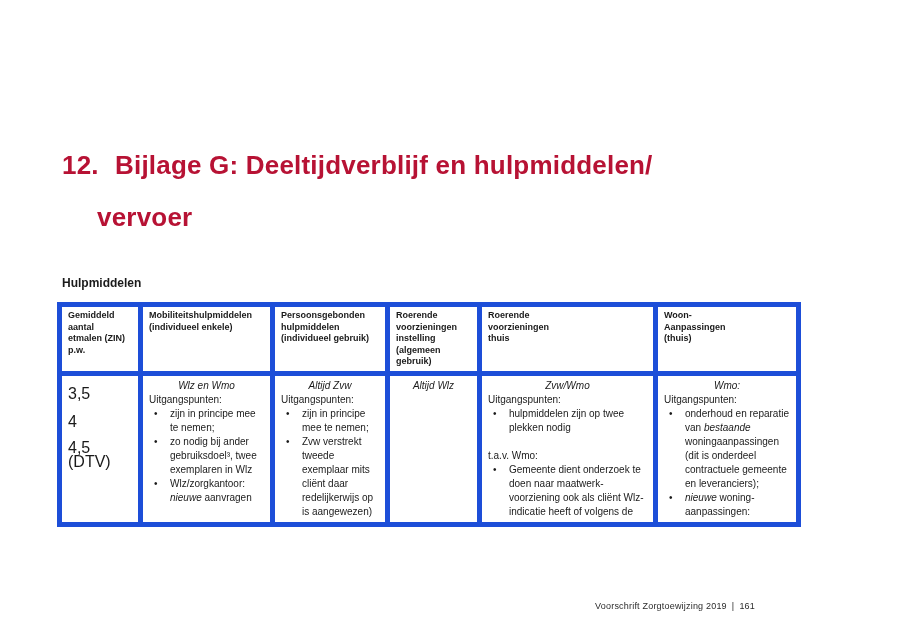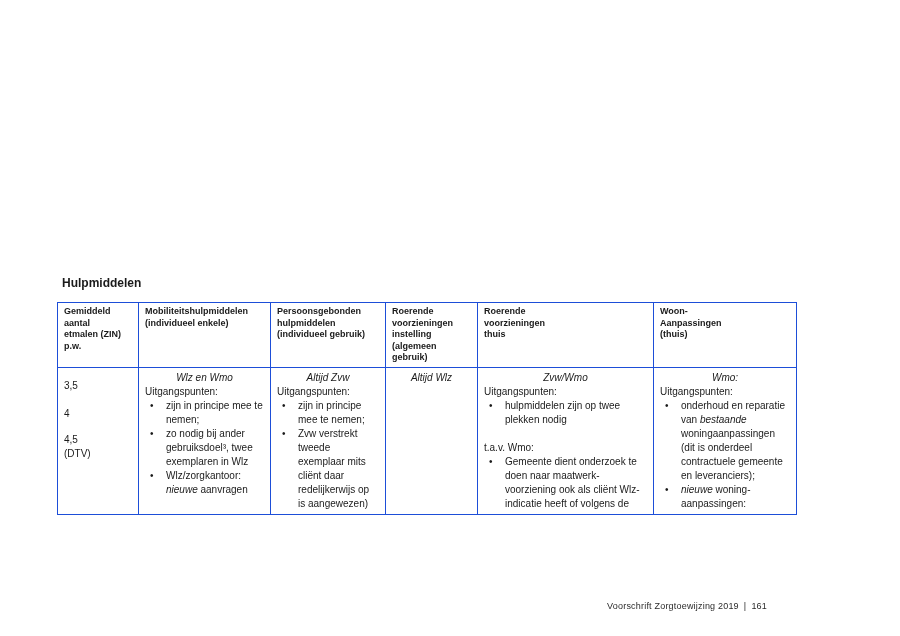--- a/index.html
+++ b/index.html
@@ -11,48 +11,55 @@
   .doc-title { position:absolute; left:62px; top:150px; color:var(--accent,#b71234); font-weight:bold; font-size:26px; line-height:30px; letter-spacing:0.2px; }
   .doc-title .t-row { display:flex; }
   .t-num { width:53px; flex:0 0 53px; }
   .t-line2 { margin-left:35px; margin-top:22px; }
 
   
   .section-heading { position:absolute; left:62px; top:276px; font-size:12px; font-weight:bold; }
 
   
   table.grid { position:absolute; left:57px; top:302px; width:739px; border-collapse:collapse; table-layout:fixed; border:1.5px solid #2b2b2b; }
-  .grid th, .grid td { border:1px solid #1d4ed8; vertical-align:top; padding:3px 6px; text-align:left; overflow:hidden; }
+  .grid th, .grid td { border:5px solid #1d4ed8; vertical-align:top; padding:3px 6px; text-align:left; overflow:hidden; }
   .grid th { font-size:9px; font-weight:bold; line-height:11.5px; white-space:pre-line; height:46px; }
   tr.row-1 td { font-size:10px; line-height:12.9px; white-space:pre-line; height:53px; }
   tr.row-2 td { font-size:10px; line-height:14px; height:143px; }
 
   .regime { font-style:italic; display:block;text-align:center; }
   .u-label { display:block; }
   ul.bullets { list-style:none; margin:0; padding:0; }
   ul.bullets li { position:relative; padding-left:21px; }
   ul.bullets li::before { content:"\2022"; position:absolute; left:5px; }
   .sublabel { display:block; margin-top:14px; }
   em { font-style:italic; }
 
-  .etm { font-size:10px; }
+  .etm { font-size:16px; }
   .etm.v1 { margin-top:8px; }
   .etm.v2 { margin-top:14px; }
   .etm.v3 { margin-top:12px; }
   .etm.v4 { }
 
   
-  .footer { position:absolute; top:601px; right:133px; font-size:9px; color:#2b2b2b; letter-spacing:0.2px; }
+  .footer { position:absolute; top:601px; right:145px; font-size:9px; color:#2b2b2b; letter-spacing:0.2px; }
   .footer .sep { padding:0 5px; }
 </style>
 </head>
 <body>
 
 <div class="page">
 
+  <div class="doc-title">
+    <div class="t-row">
+      <span class="t-num">12.</span>
+      <span class="t-text">Bijlage G: Deeltijdverblijf en hulpmiddelen/</span>
+    </div>
+    <div class="t-line2">vervoer</div>
+  </div>
 
   <div class="section-heading">Hulpmiddelen</div>
 
   <table class="grid">
     <colgroup>
       <col style="width:81px">
         <col style="width:132px">
         <col style="width:115px">
       <col style="width:92px">
         <col style="width:176px">

